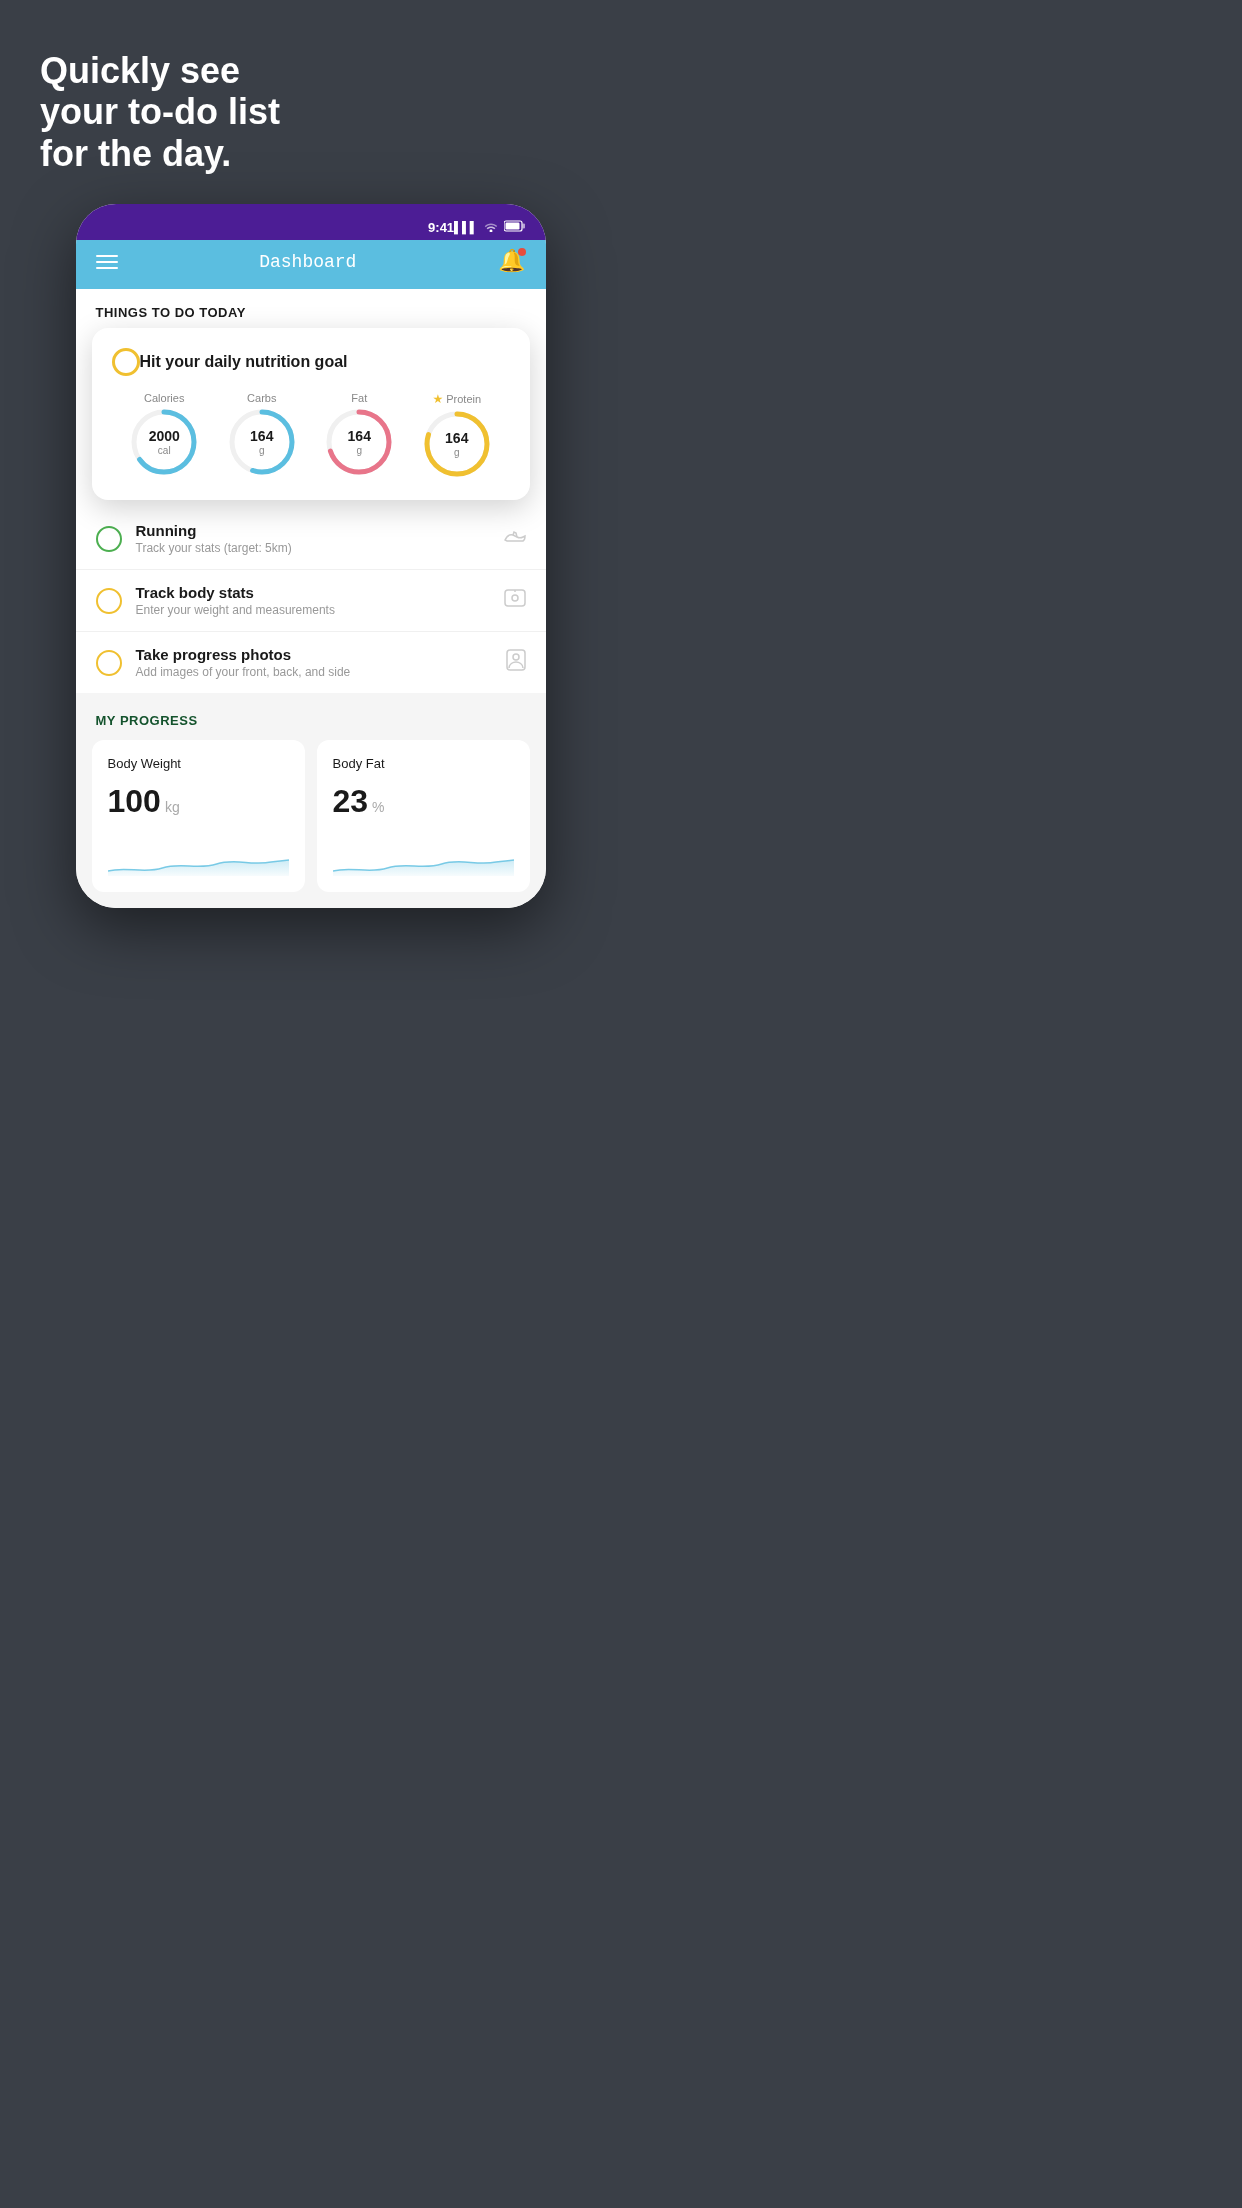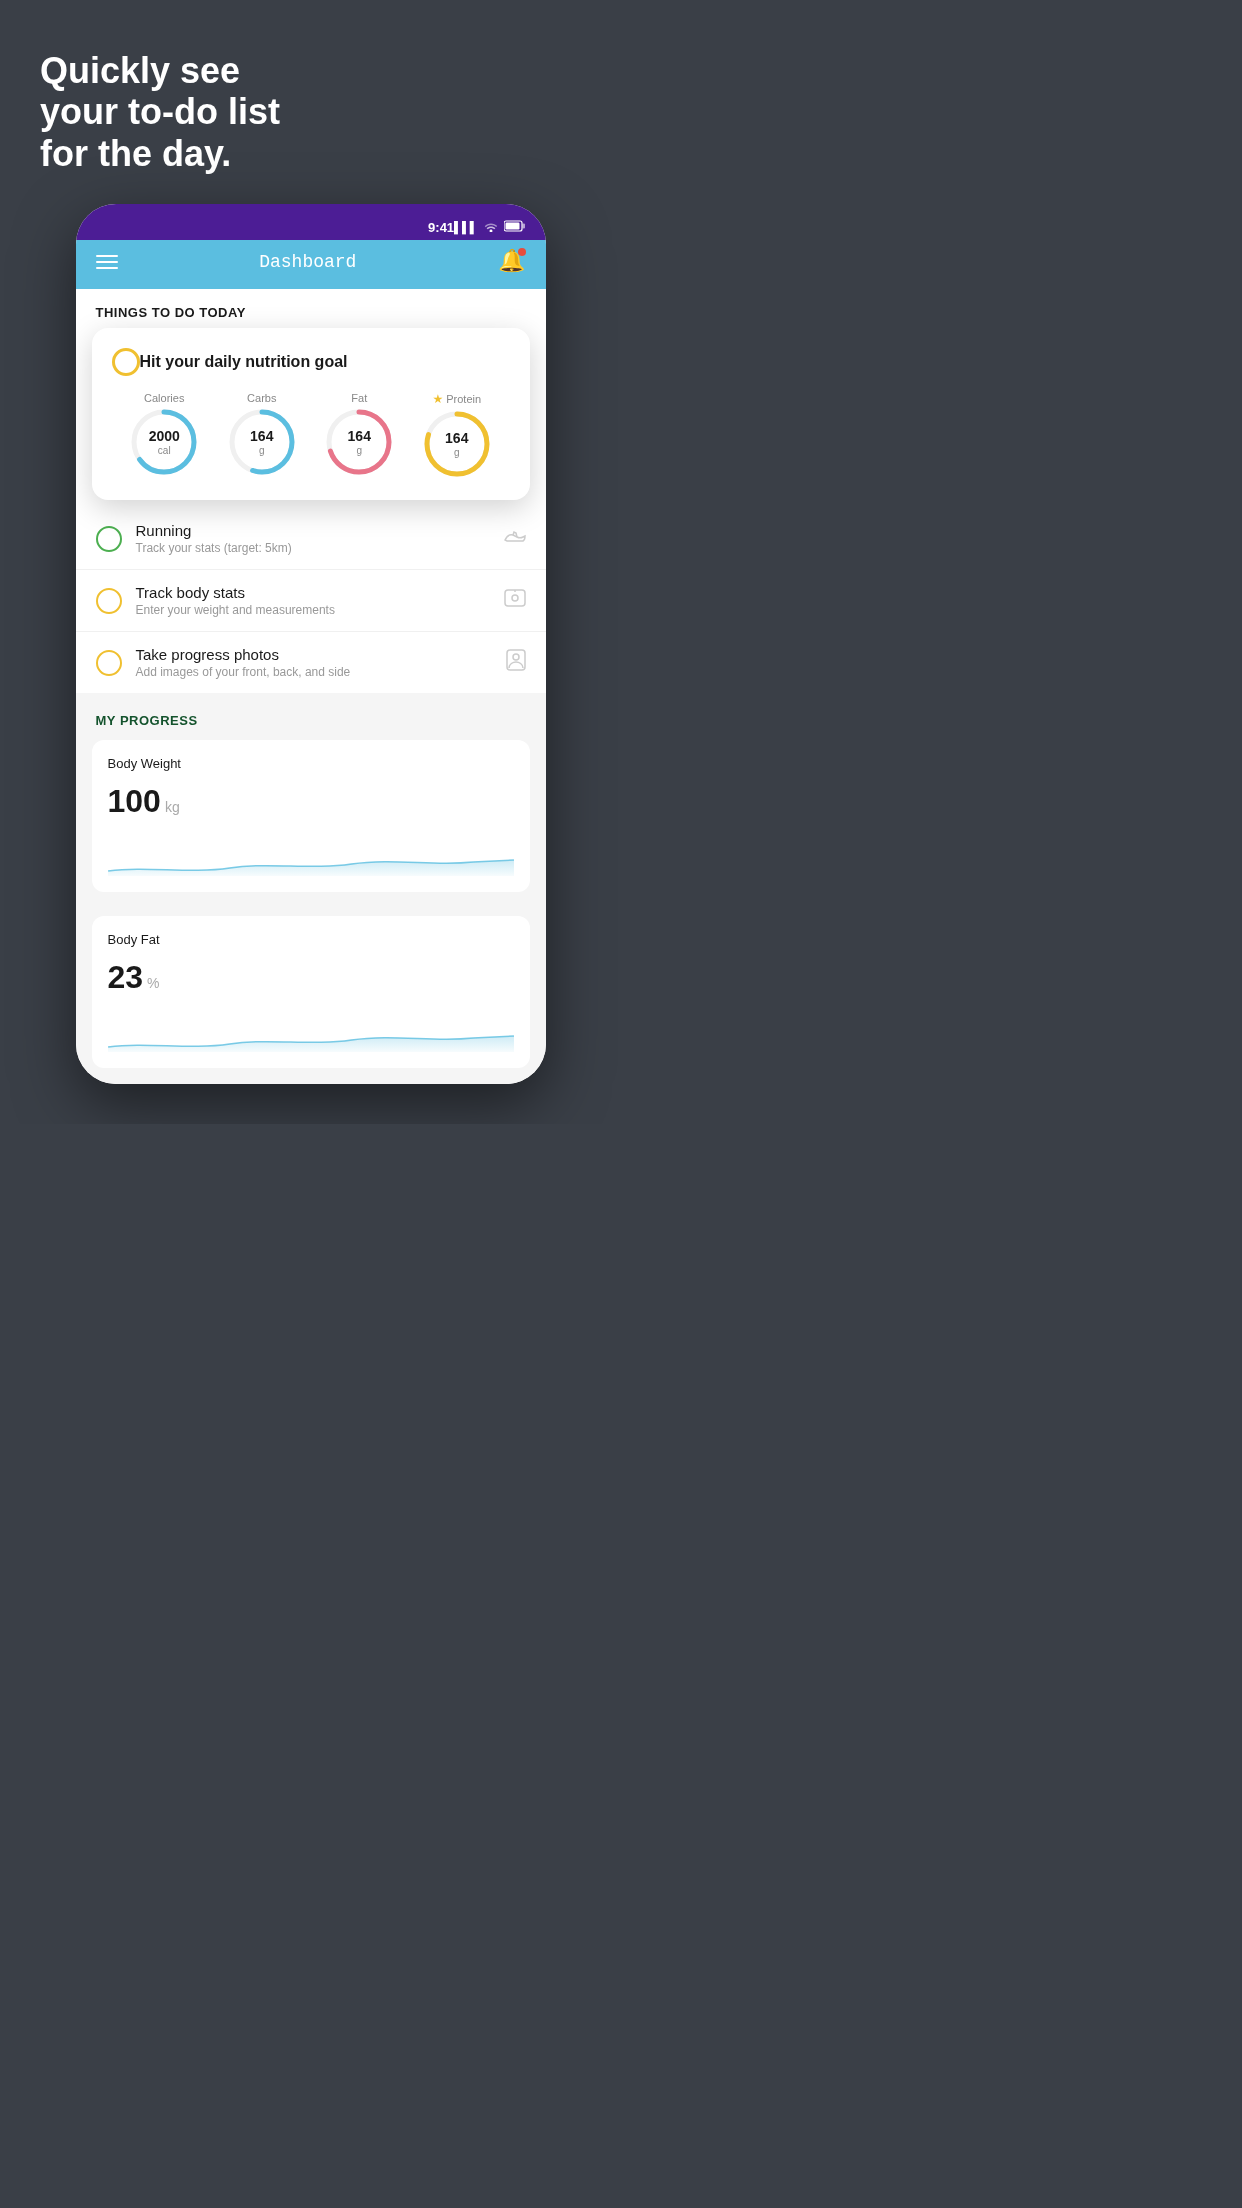--- a/index.html
+++ b/index.html
@@ -217,21 +217,21 @@
       flex-shrink: 0;
     }
     .todo-circle.green {
       border-color: #4caf50;
     }
     .todo-text-block {
       flex: 1;
     }
     .todo-main {
       font-size: 15px;
-      font-weight: 400;
+      font-weight: 700;
       color: #1a1a1a;
     }
     .todo-sub {
       font-size: 12px;
       color: #999;
       margin-top: 2px;
     }
     .todo-icon {
       color: #ccc;
       font-size: 18px;
@@ -245,22 +245,21 @@
     .progress-title {
       font-size: 13px;
       font-weight: 800;
       letter-spacing: 0.5px;
       color: #14532d;
       margin-bottom: 12px;
       padding-left: 4px;
     }
     .progress-cards-row {
       display: flex;
-      gap: 24px;
-      flex-direction: column;
+      gap: 12px;
     }
     .progress-card {
       flex: 1;
       background: #ffffff;
       border-radius: 12px;
       padding: 16px;
       overflow: hidden;
     }
     .progress-card-title {
       font-size: 13px;

